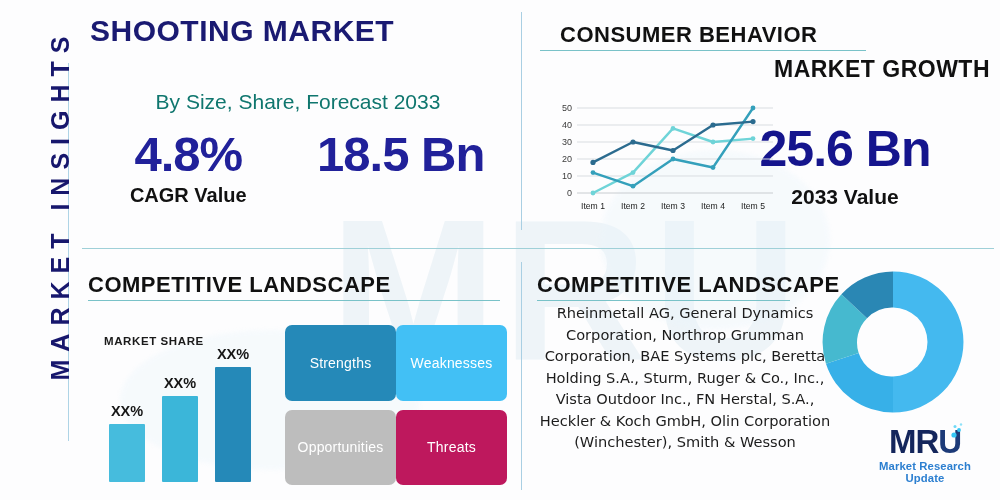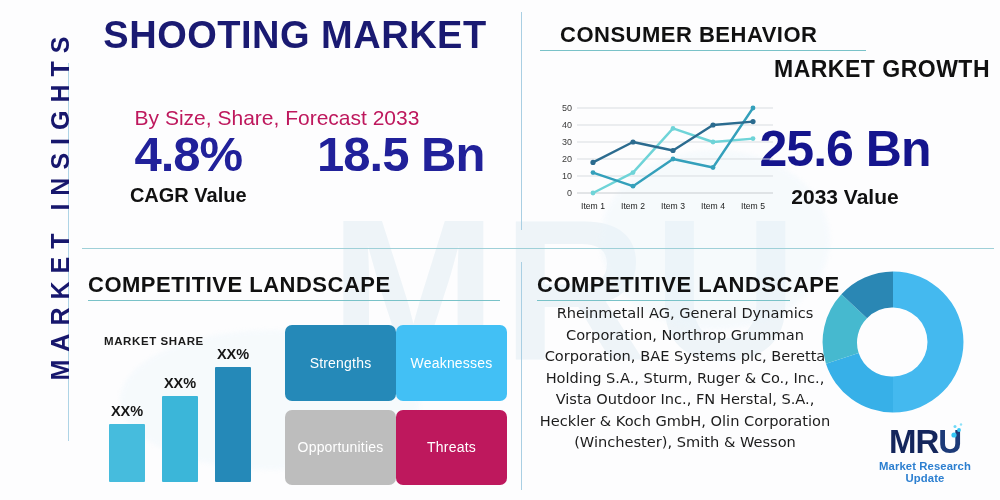--- a/index.html
+++ b/index.html
@@ -92,38 +92,36 @@
     font-family: "Liberation Sans", sans-serif;
     z-index: 3;
     white-space: nowrap;
   }
 
   
   .main-title {
     position: absolute;
     left: 90px; top: 14px;
     width: 410px;
-    text-align: center;
     color: #1a1a72;
-    font-size: 38px;
+    font-size: 30px;
     font-weight: 700;
     letter-spacing: 0.5px;
     z-index: 3;
     font-family: "Liberation Sans Narrow", "Liberation Sans", sans-serif;
   }
   .sub-title {
     position: absolute;
-    left: 72px; top: 90px;
+    left: 93px; top: 90px;
     width: 410px;
     text-align: center;
-    color: #be185d;
+    color: #0f766e;
     font-size: 21px;
     font-weight: 400;
     z-index: 3;
-    margin-top: 16px;
   }
   .stat-row {
     position: absolute;
     left: 82px; top: 126px;
     width: 425px;
     display: flex;
     z-index: 3;
   }
   .stat-cell {
     flex: 1;

